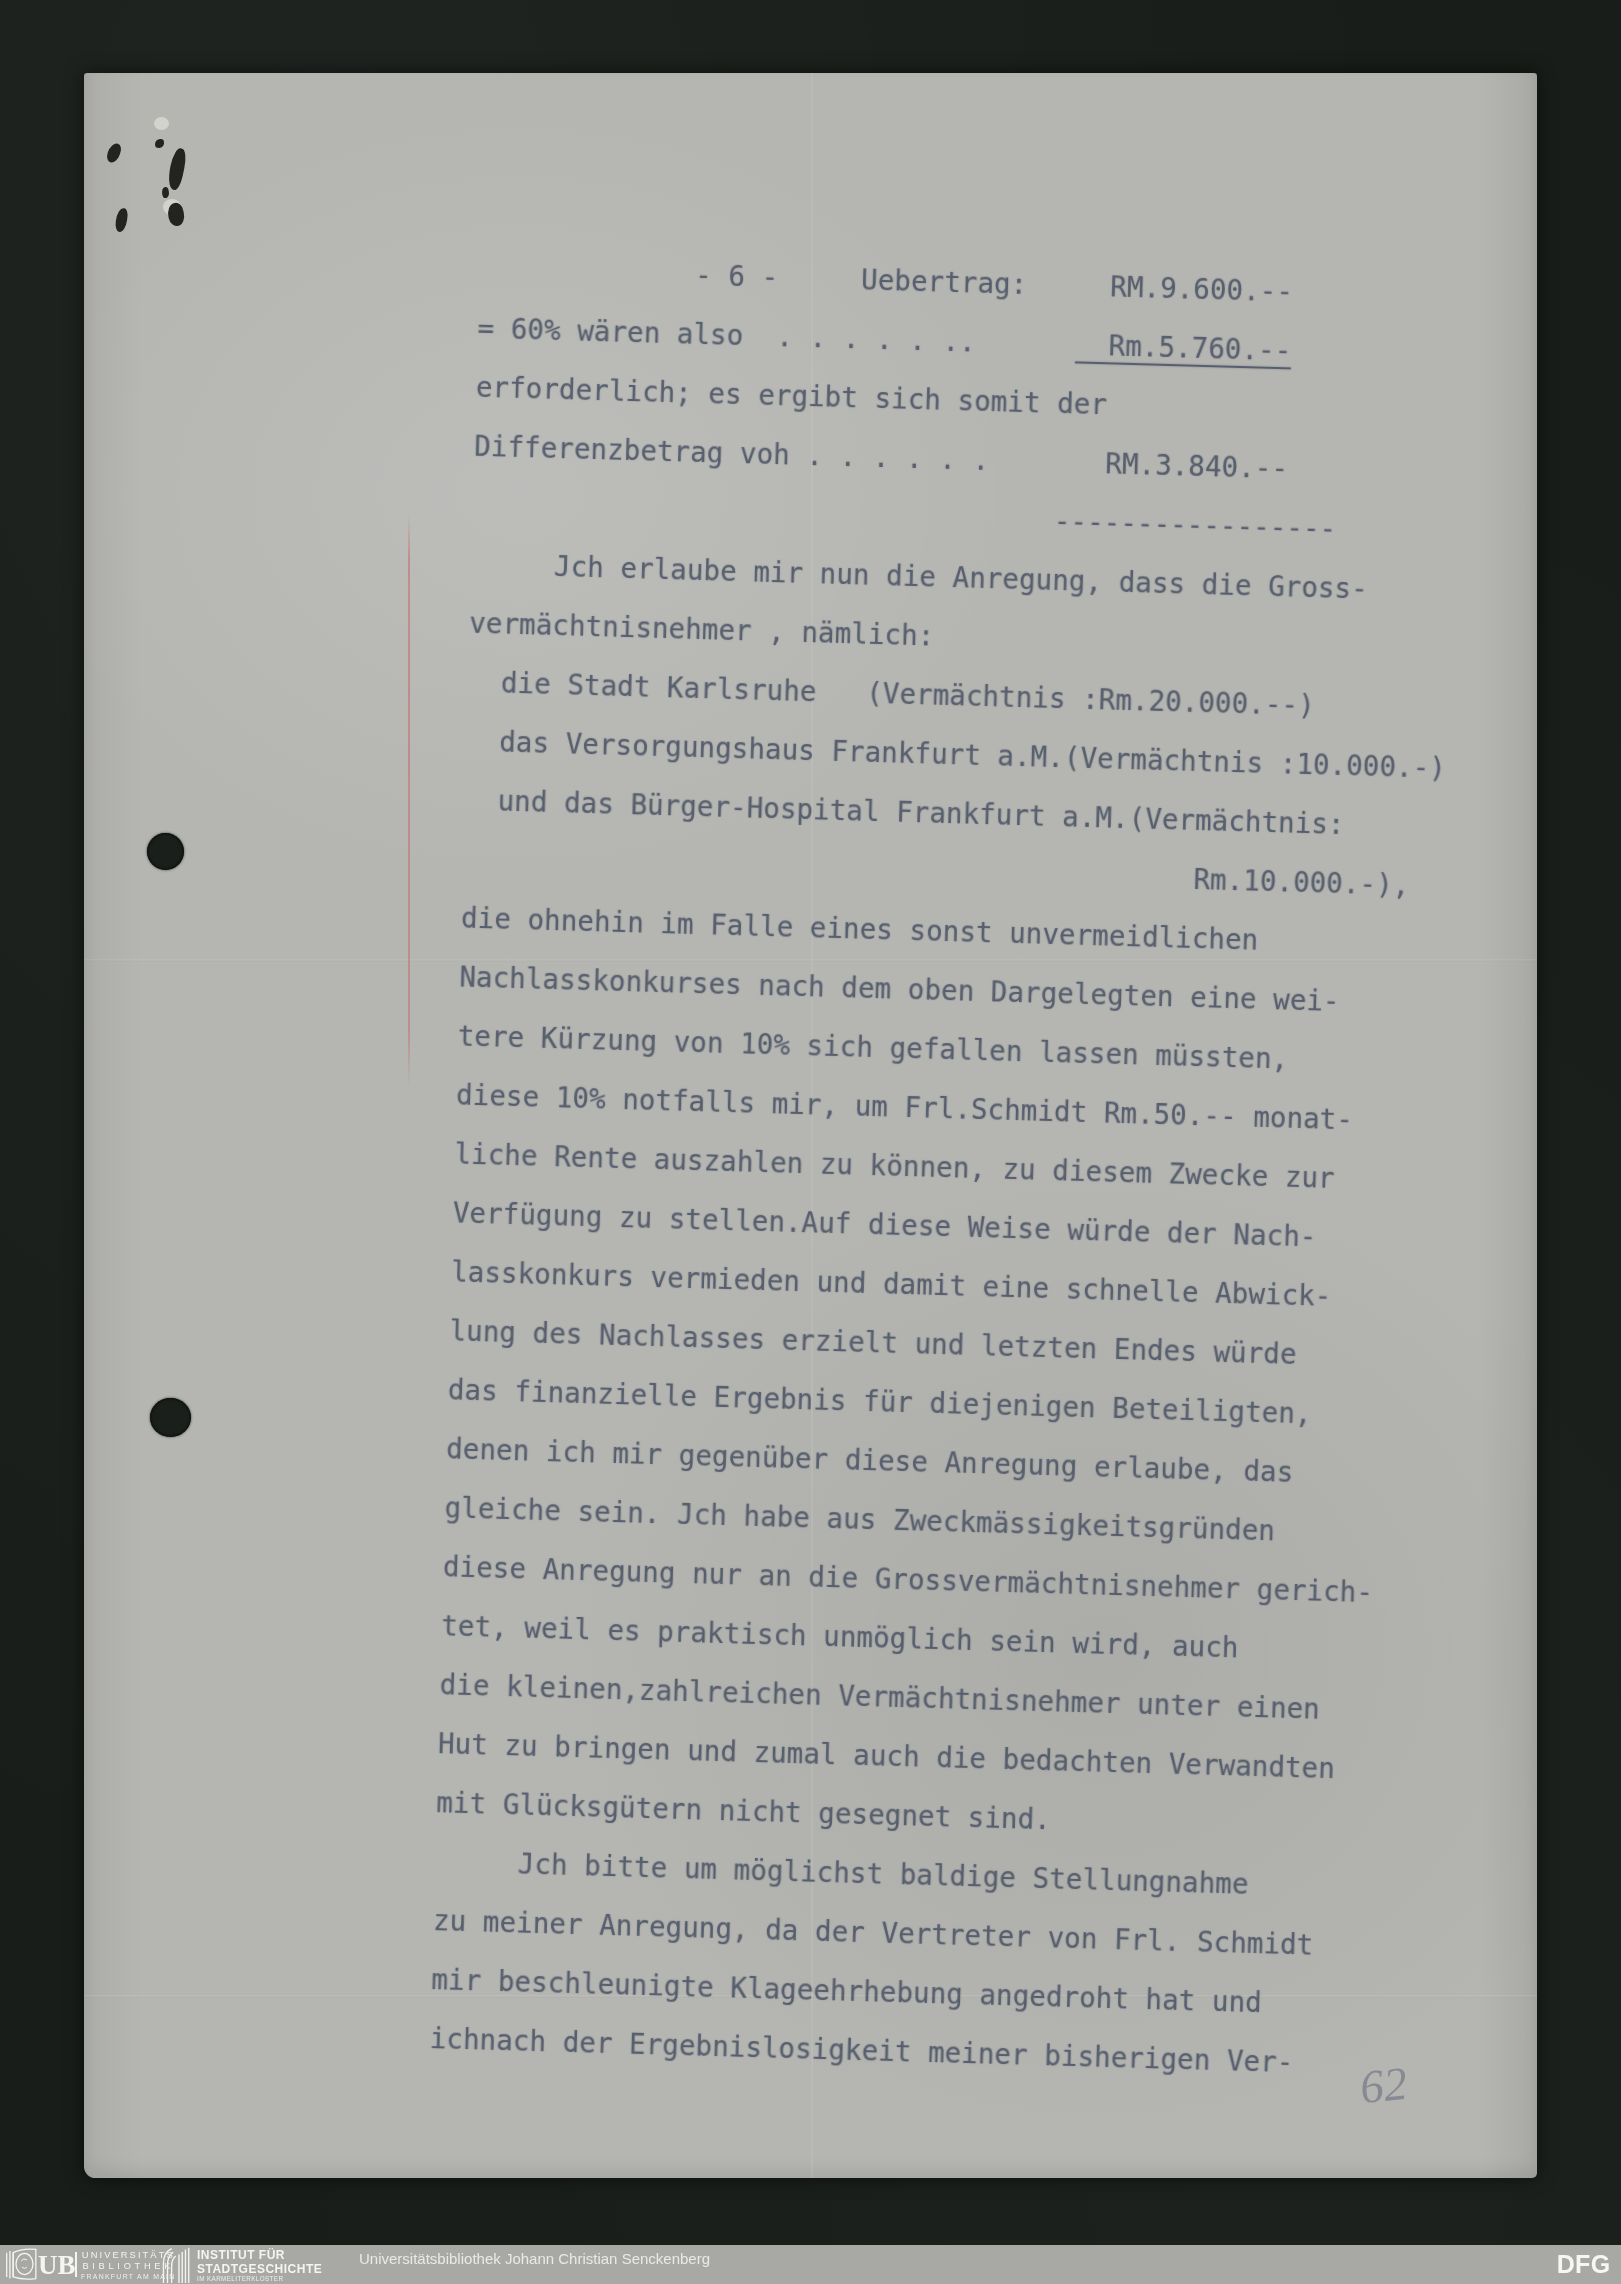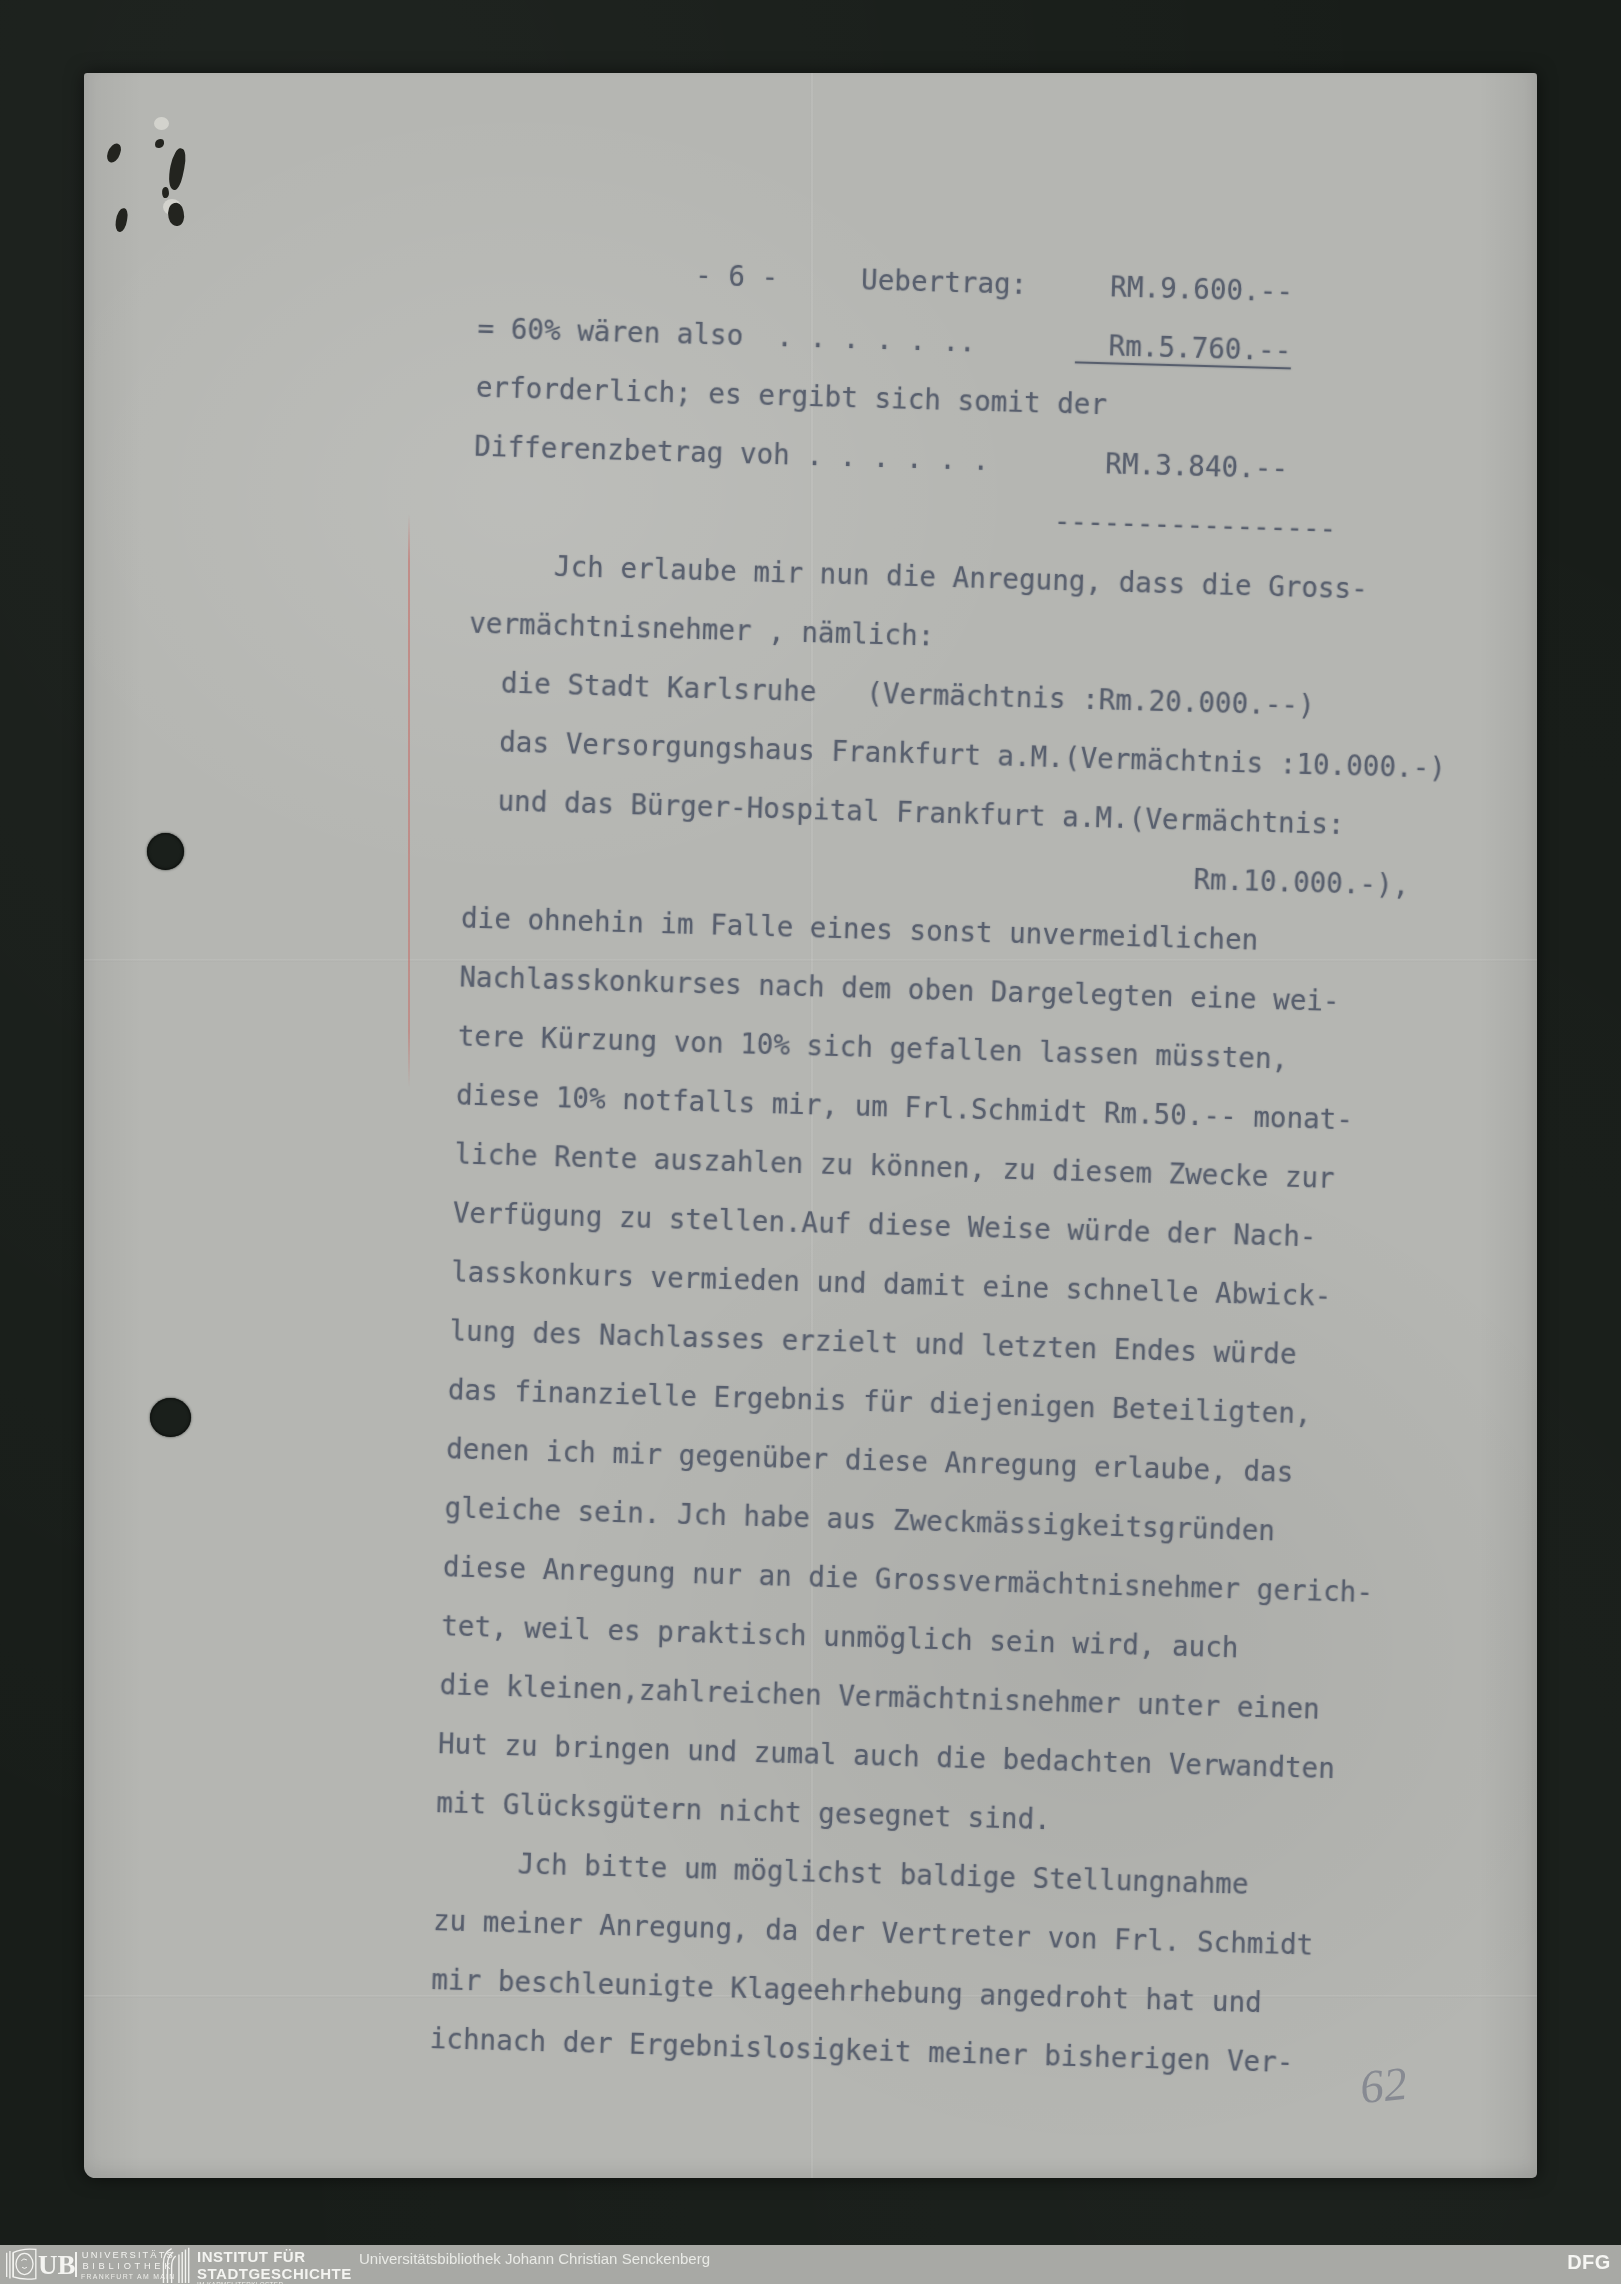--- a/index.html
+++ b/index.html
@@ -72,24 +72,24 @@
   .ub-logo{position:absolute;left:4.9px;top:2.4px;}
   .ub-abbr{position:absolute;left:38px;top:6.5px;font-family:"Liberation Serif",serif;
     font-weight:bold;font-size:27px;color:#f4f4f1;}
   .ub-sep{position:absolute;left:75px;top:7.3px;width:1.6px;height:25px;background:#f4f4f1;}
   .ub-text{position:absolute;left:81px;top:5.7px;text-align:center;}
   .ub-text .l1{font-size:9.3px;letter-spacing:2.1px;margin-bottom:2.4px;}
   .ub-text .l2{font-size:9.3px;letter-spacing:3.7px;margin-bottom:2.4px;}
   .ub-text .l3{font-size:6.9px;letter-spacing:1.3px;color:#eeeeea;}
   .ist-logo{position:absolute;left:161px;top:2.4px;}
   .ist-text{position:absolute;left:197px;top:4px;}
-  .ist-text .b{font-size:15px;font-weight:bold;letter-spacing:0.5px;margin-bottom:1.6px;}
+  .ist-text .b{font-size:12px;font-weight:bold;letter-spacing:0.5px;margin-bottom:1.6px;}
   .ist-text .s{font-size:6.3px;letter-spacing:0.4px;margin-top:1.6px;color:#eeeeea;}
   .center-credit{position:absolute;left:359px;top:6px;font-size:15px;color:#e9eae6;}
-  .dfg{position:absolute;right:11.4px;top:7.3px;font-size:20px;font-weight:bold;
+  .dfg{position:absolute;right:11.4px;top:7.3px;font-size:25px;font-weight:bold;
     letter-spacing:0.4px;color:#f6f6f3;font-family:"Liberation Sans",sans-serif;text-align:right;}
 </style>
 </head>
 <body>
 
 <div class="stage">
 
   <div class="paper">
 
     <span class="spot s1"></span>

